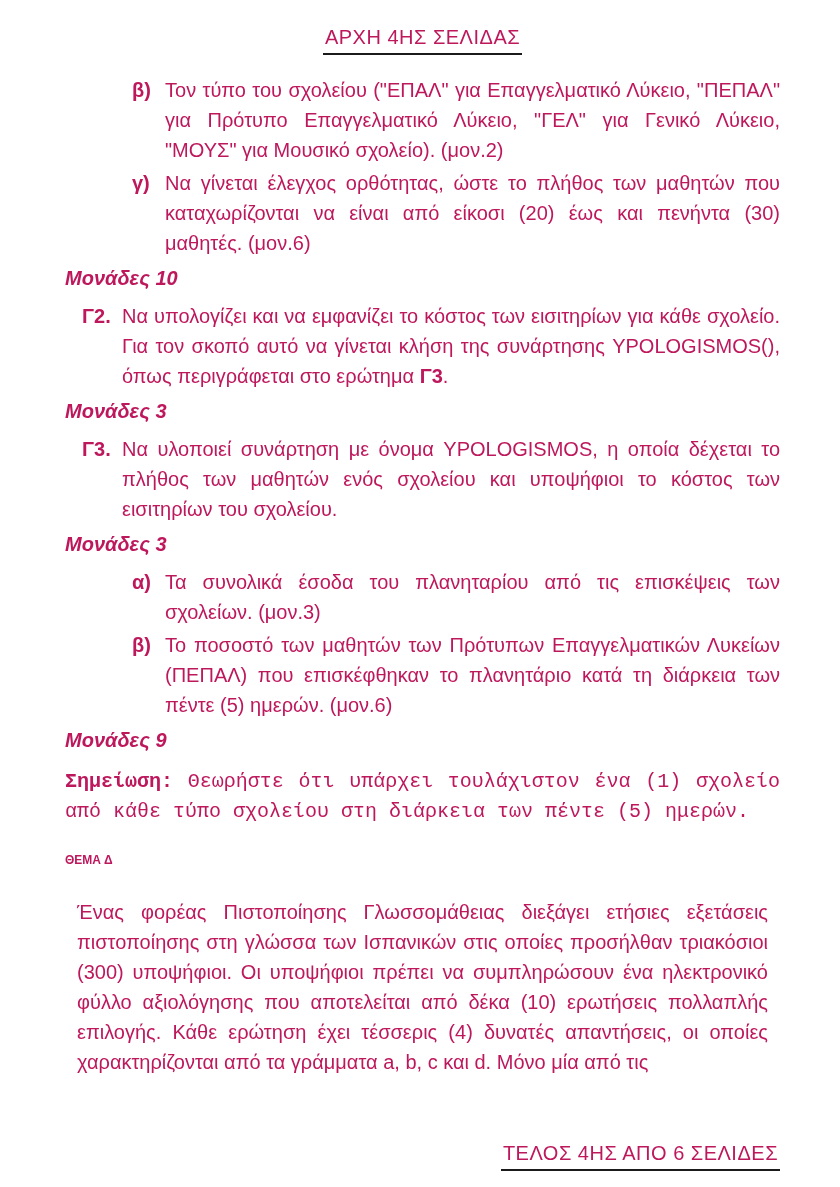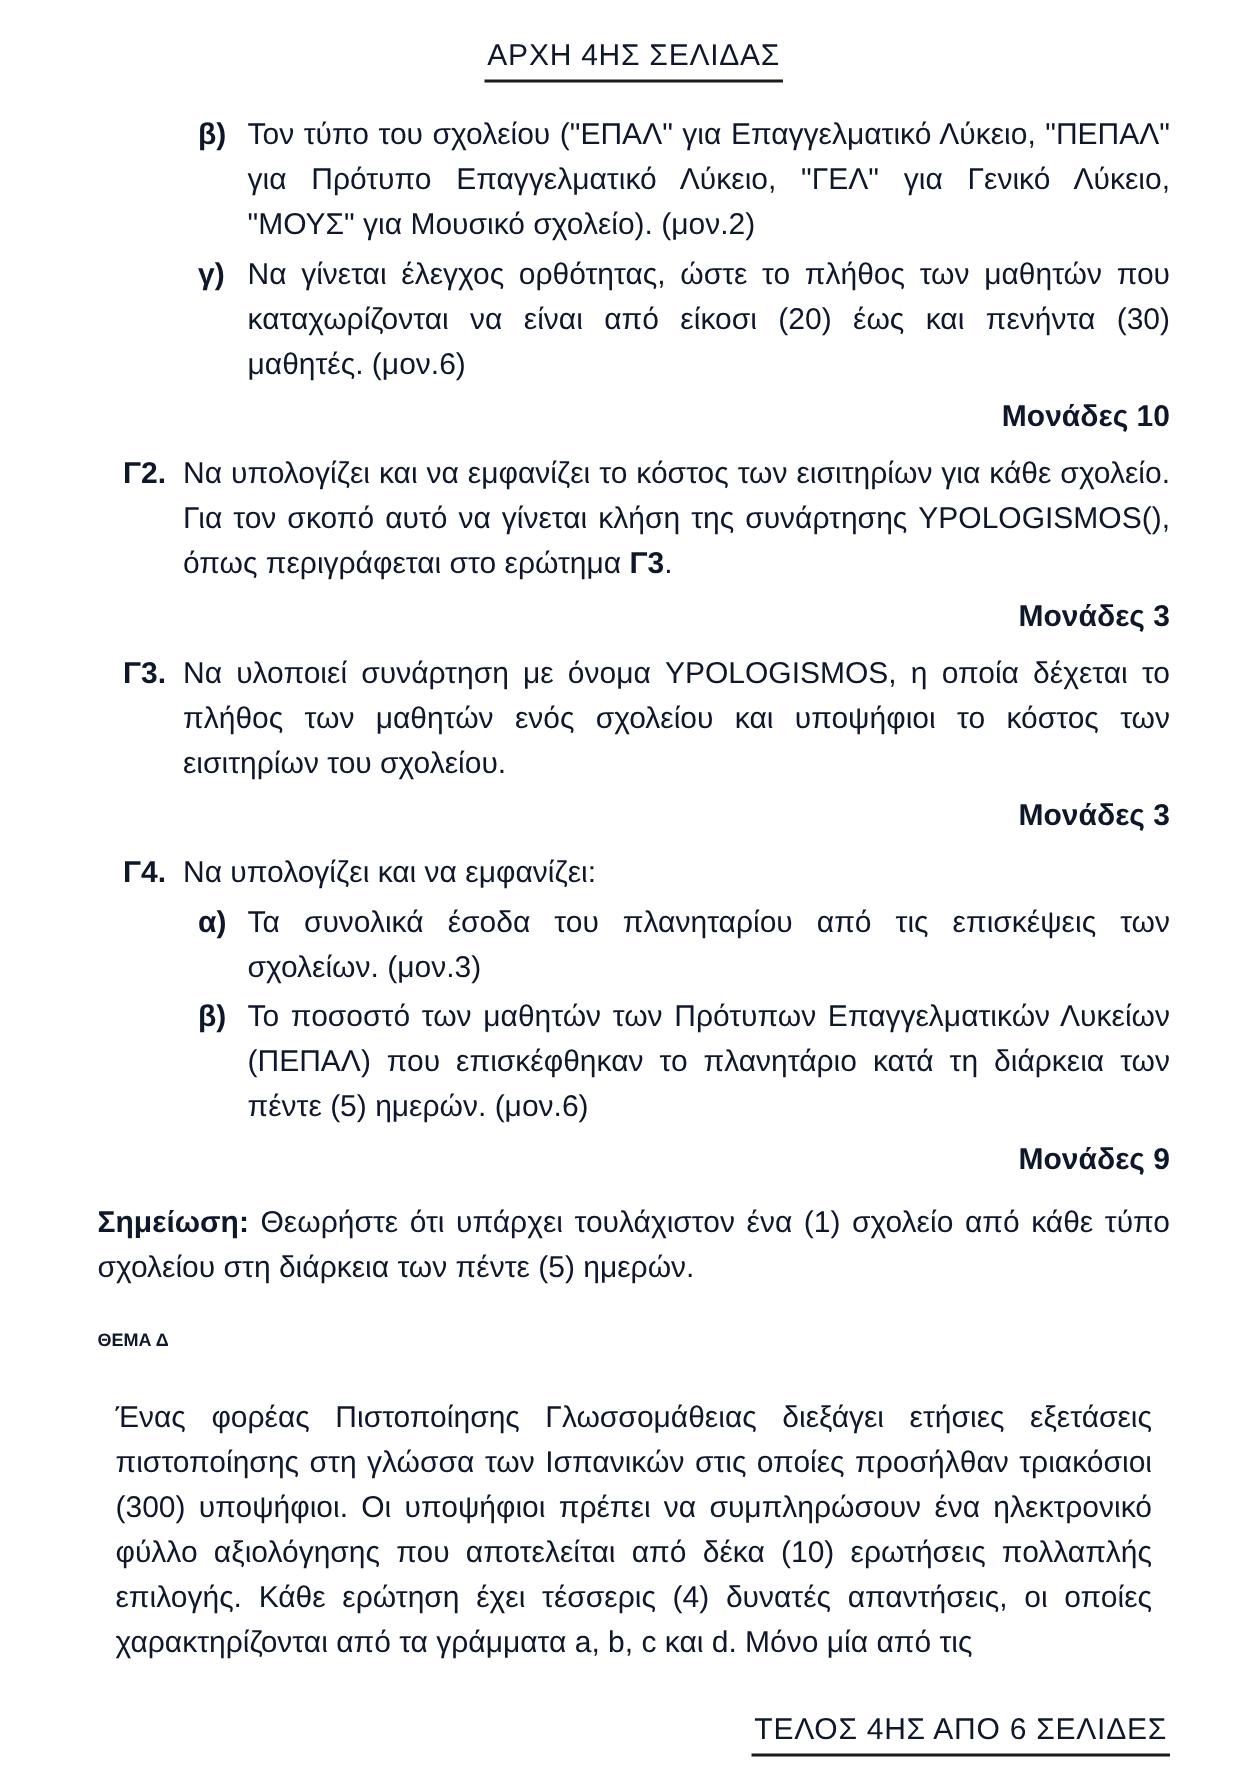--- a/index.html
+++ b/index.html
@@ -11,44 +11,45 @@
     box-sizing: border-box;
     width: 840px;
     height: 1187px;
     overflow: hidden;
     display: flex;
     flex-direction: column;
     padding: 22px 60px 16px 65px;
     font-family: "Liberation Sans", "DejaVu Sans", sans-serif;
     font-size: 20px;
     line-height: 30px;
-    color: #0f172a;
+    color: #be185d;
     background: #ffffff;
   }
   .page-header { text-align: center; margin-bottom: 20px; }
   .page-footer { margin-top: auto; text-align: right; }
   .hf-text {
     display: inline-block;
     border-bottom: 2px solid #1b1b1b;
     padding: 0 2px 1px 2px;
     letter-spacing: 0.5px;
   }
   .item { display: flex; margin-bottom: 3px; }
   .item .label { font-weight: bold; }
   .item.lvl1 { margin-left: 17px; }
   .item.lvl1 > .label { flex: 0 0 40px; }
   .item.lvl2 { margin-left: 67px; }
   .item.lvl2 > .label { flex: 0 0 33px; }
   .item .text { flex: 1; text-align: justify; }
   .marks {
-    text-align: right;
+    text-align: left;
     font-weight: bold;
     margin: 2px 0 8px 0;
+    font-style: italic;
   }
-  .note { margin: 4px 0 0 0; text-align: justify; }
+  .note { margin: 4px 0 0 0; text-align: justify; font-family: Liberation Mono, monospace; }
   .theme-title {
     font-size: 12px;
     font-weight: bold;
     margin: 18px 0 10px 0;
   }
   .para { margin: 12px; text-align: justify; }
   .b { font-weight: bold; }
 </style>
 </head>
 <body>
@@ -80,24 +81,20 @@
 
   <div class="marks">Μονάδες 3</div>
 
   <section class="item lvl1">
     <span class="label">Γ3.</span>
     <div class="text">Να υλοποιεί συνάρτηση με όνομα YPOLOGISMOS, η οποία δέχεται το πλήθος των μαθητών ενός σχολείου και υποψήφιοι το κόστος των εισιτηρίων του σχολείου.</div>
   </section>
 
   <div class="marks">Μονάδες 3</div>
 
-  <section class="item lvl1">
-    <span class="label">Γ4.</span>
-    <div class="text">Να υπολογίζει και να εμφανίζει:</div>
-  </section>
 
   <section class="item lvl2">
     <span class="label">α)</span>
     <div class="text">Τα συνολικά έσοδα του πλανηταρίου από τις επισκέψεις των σχολείων. (μον.3)</div>
   </section>
 
   <section class="item lvl2">
     <span class="label">β)</span>
     <div class="text">Το ποσοστό των μαθητών των Πρότυπων Επαγγελματικών Λυκείων (ΠΕΠΑΛ) που επισκέφθηκαν το πλανητάριο κατά τη διάρκεια των πέντε (5) ημερών. (μον.6)</div>
   </section>

